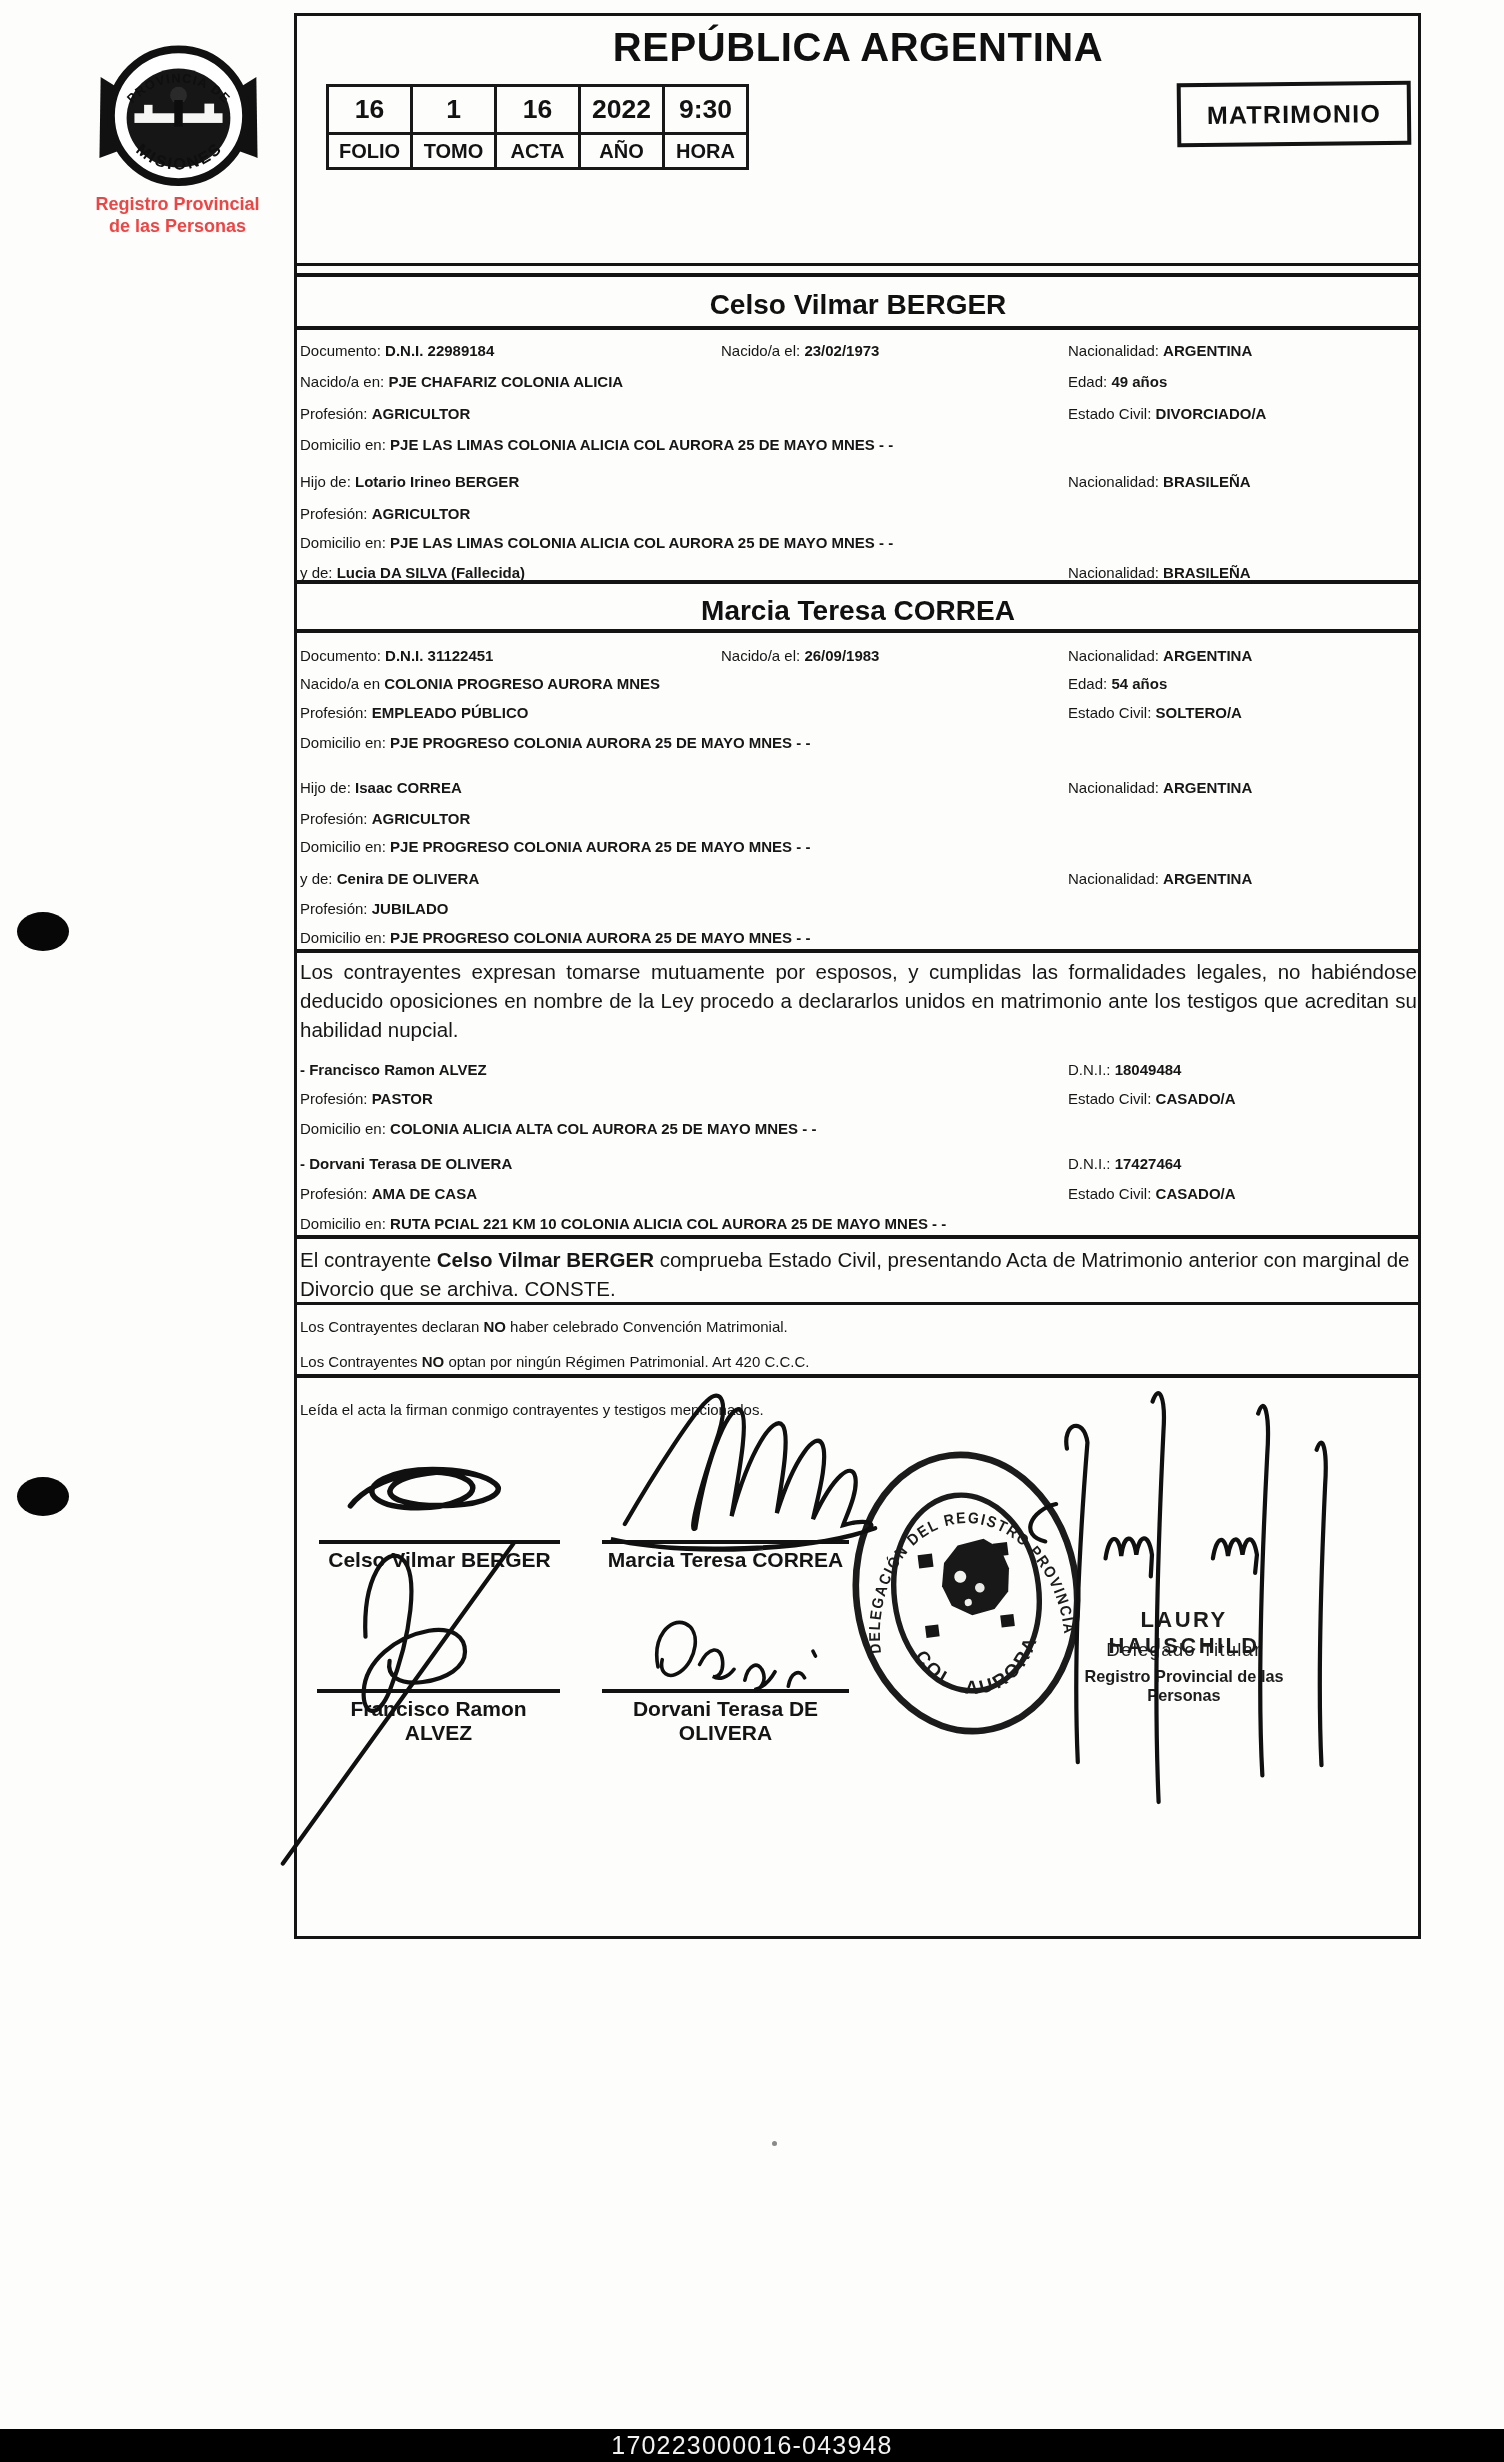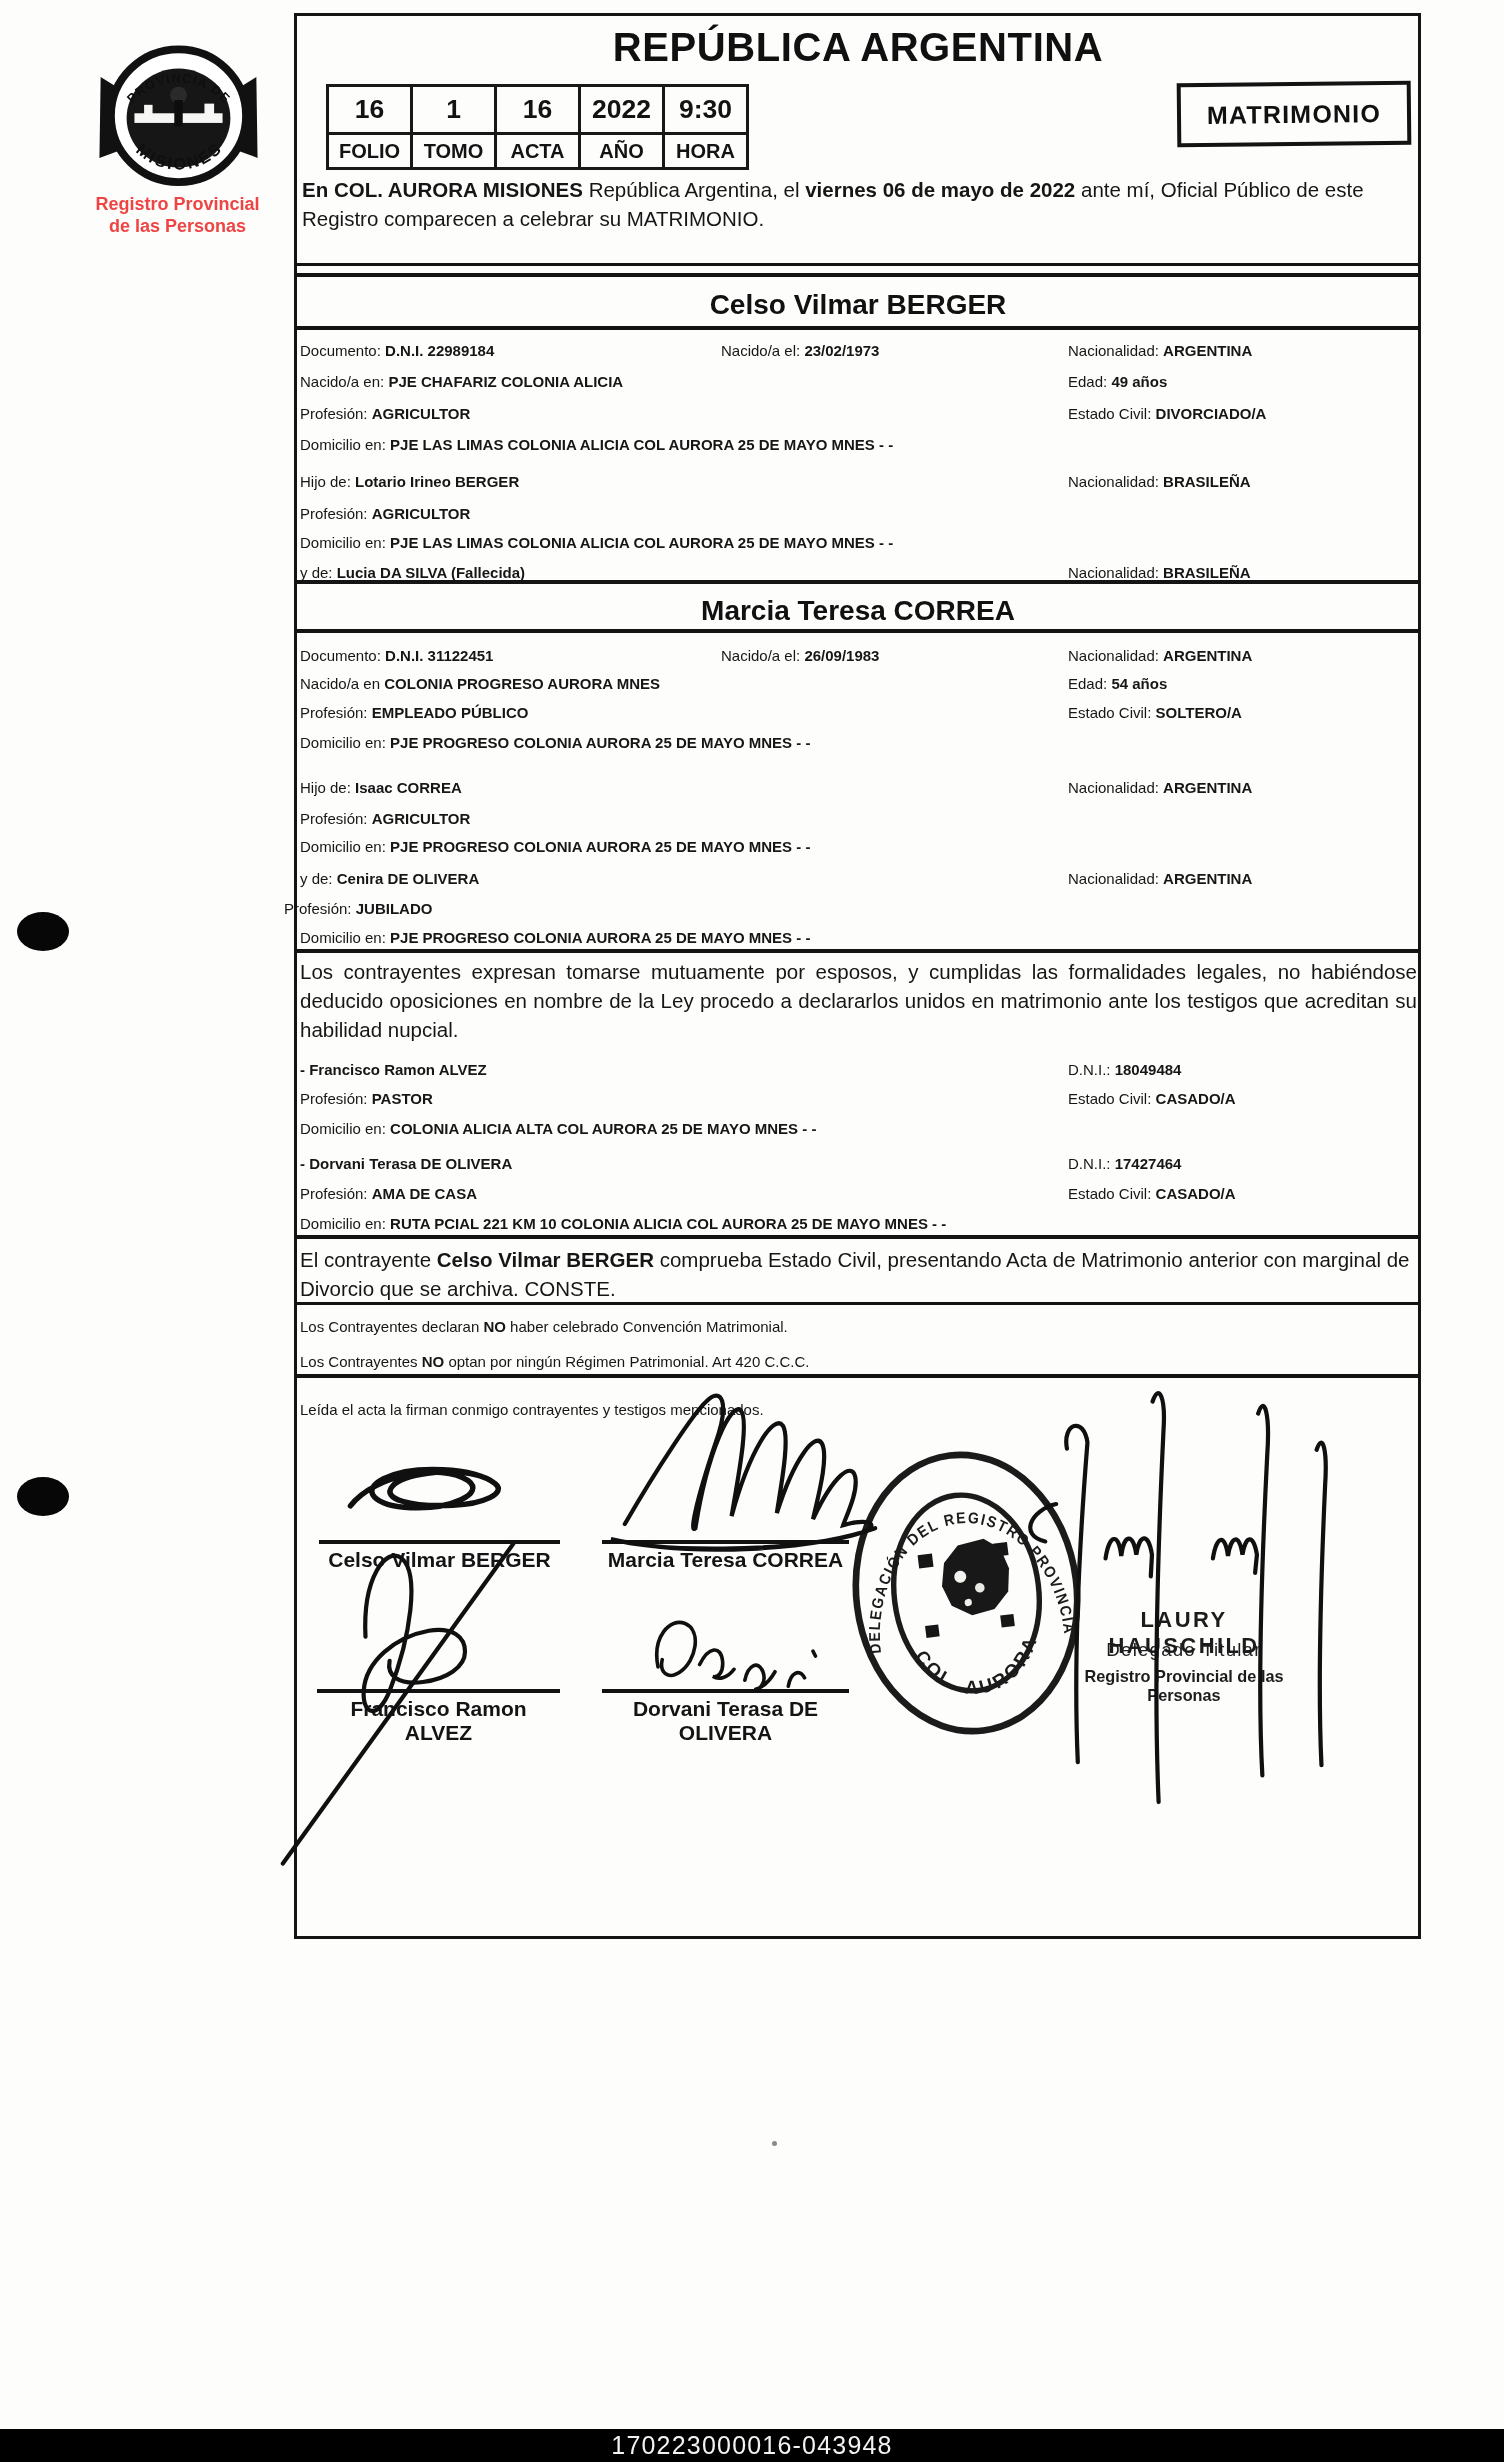--- a/index.html
+++ b/index.html
@@ -83,21 +83,20 @@
       <td>TOMO</td>
       <td>ACTA</td>
       <td>AÑO</td>
       <td>HORA</td>
     </tr>
   </tbody>
     </table>
 
   <div id="matrimonio-box">MATRIMONIO</div>
 
-  <div id="intro"><span class="b">En </span><span class="b">COL. AURORA MISIONES</span><span>  República Argentina, el </span><span class="b">viernes 06 de mayo de 2022</span><span> ante mí, Oficial Público de este Registro comparecen a celebrar su MATRIMONIO.</span></div>
 
   <div class="rule" style="top:263px;height:3px;"></div>
   <div class="rule" style="top:273px;height:4.2px;"></div>
   <div class="rule" style="top:326px;height:4.2px;"></div>
   <div class="rule" style="top:580px;height:3.6px;"></div>
   <div class="rule" style="top:629px;height:4.2px;"></div>
   <div class="rule" style="top:949px;height:3.6px;"></div>
   <div class="rule" style="top:1235px;height:3.6px;"></div>
   <div class="rule" style="top:1302px;height:3px;"></div>
   <div class="rule" style="top:1374px;height:3.6px;"></div>
@@ -141,21 +140,21 @@
 
   <div class="t" style="left:300px;top:775px;"><span class="lbl">Hijo de:</span> <span class="b">Isaac CORREA</span></div>
   <div class="t" style="left:1068px;top:775px;"><span class="lbl">Nacionalidad:</span> <span class="b">ARGENTINA</span></div>
 
   <div class="t" style="left:300px;top:806px;"><span class="lbl">Profesión:</span> <span class="b">AGRICULTOR</span></div>
   <div class="t" style="left:300px;top:834px;"><span class="lbl">Domicilio en:</span> <span class="b">PJE PROGRESO COLONIA AURORA 25 DE MAYO MNES - -</span></div>
 
   <div class="t" style="left:300px;top:866px;"><span class="lbl">y de:</span> <span class="b">Cenira DE OLIVERA</span></div>
   <div class="t" style="left:1068px;top:866px;"><span class="lbl">Nacionalidad:</span> <span class="b">ARGENTINA</span></div>
 
-  <div class="t" style="left:284px;top:896px;text-align:center;"><span class="lbl">Profesión:</span> <span class="b">JUBILADO</span></div>
+  <div class="t" style="left:300px;top:896px;text-align:center;"><span class="lbl">Profesión:</span> <span class="b">JUBILADO</span></div>
   <div class="t" style="left:300px;top:925px;"><span class="lbl">Domicilio en:</span> <span class="b">PJE PROGRESO COLONIA AURORA 25 DE MAYO MNES - -</span></div>
 
   <div class="para" style="top:957px;text-align:justify;">Los contrayentes expresan tomarse mutuamente por esposos, y cumplidas las formalidades legales, no habiéndose deducido oposiciones en nombre de la Ley procedo a declararlos unidos en matrimonio ante los testigos que acreditan su habilidad nupcial.</div>
 
   <div class="t" style="left:300px;top:1057px;"><span class="b">- Francisco Ramon ALVEZ</span></div>
   <div class="t" style="left:1068px;top:1057px;"><span class="lbl">D.N.I.:</span> <span class="b">18049484</span></div>
   <div class="t" style="left:300px;top:1086px;"><span class="lbl">Profesión:</span> <span class="b">PASTOR</span></div>
   <div class="t" style="left:1068px;top:1086px;"><span class="lbl">Estado Civil:</span> <span class="b">CASADO/A</span></div>
   <div class="t" style="left:300px;top:1116px;"><span class="lbl">Domicilio en:</span> <span class="b">COLONIA ALICIA ALTA COL AURORA 25 DE MAYO MNES - -</span></div>
 

